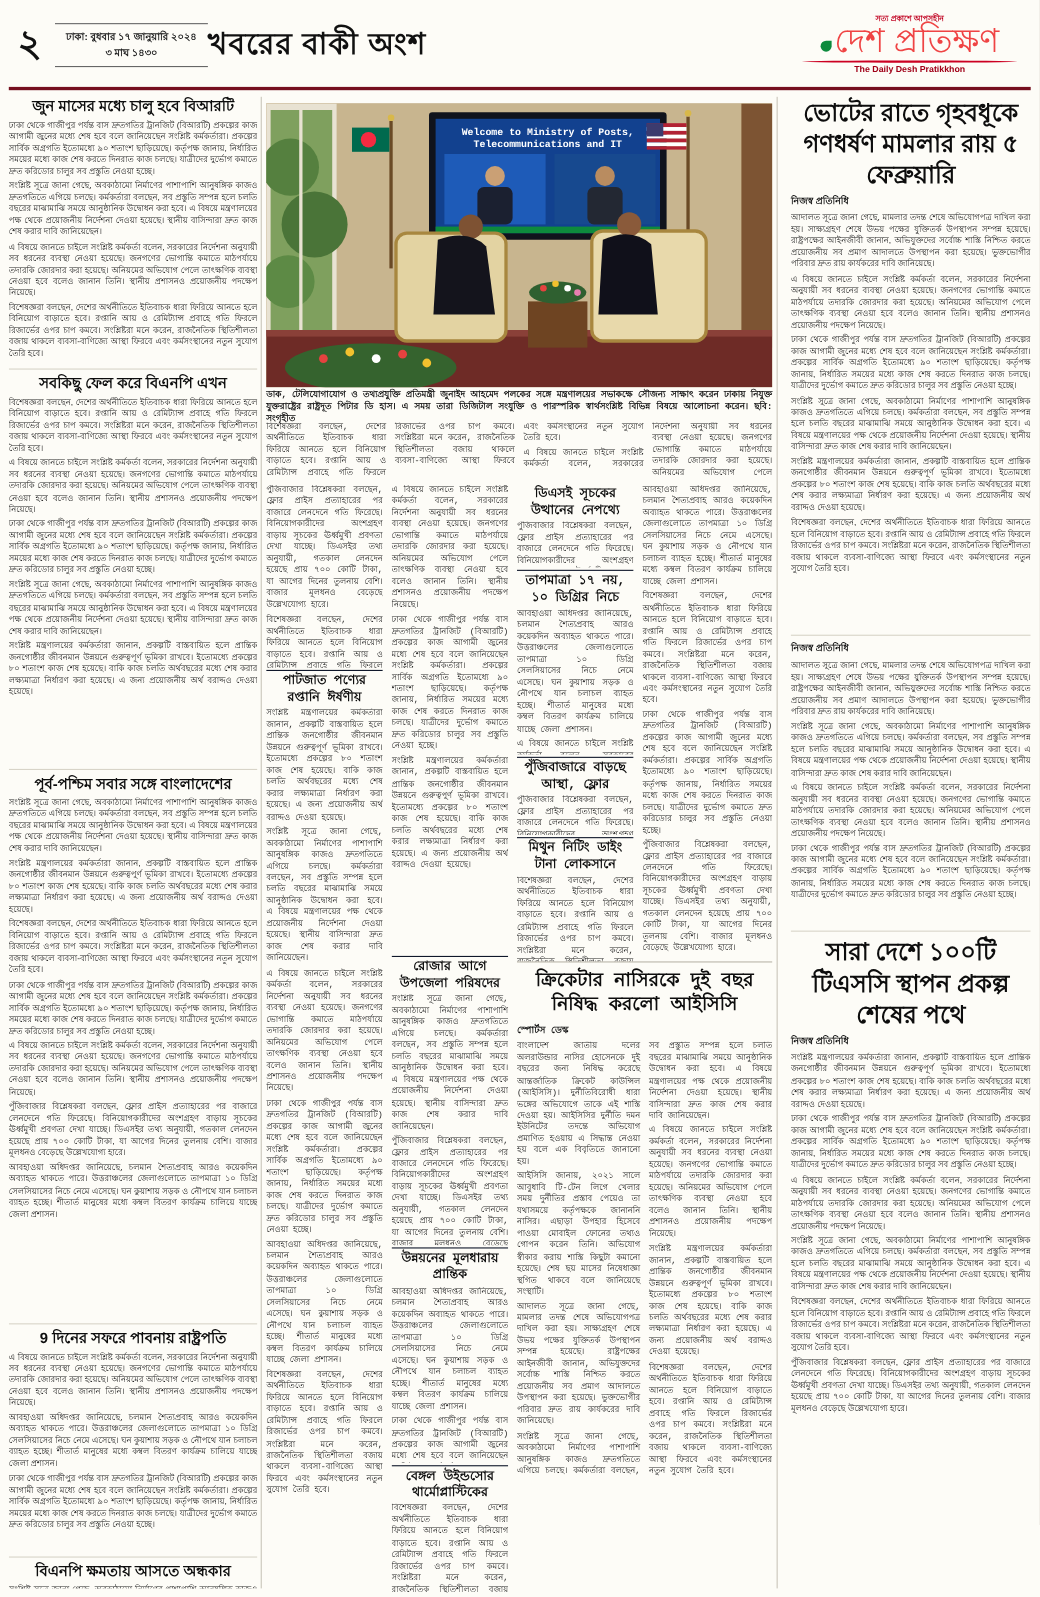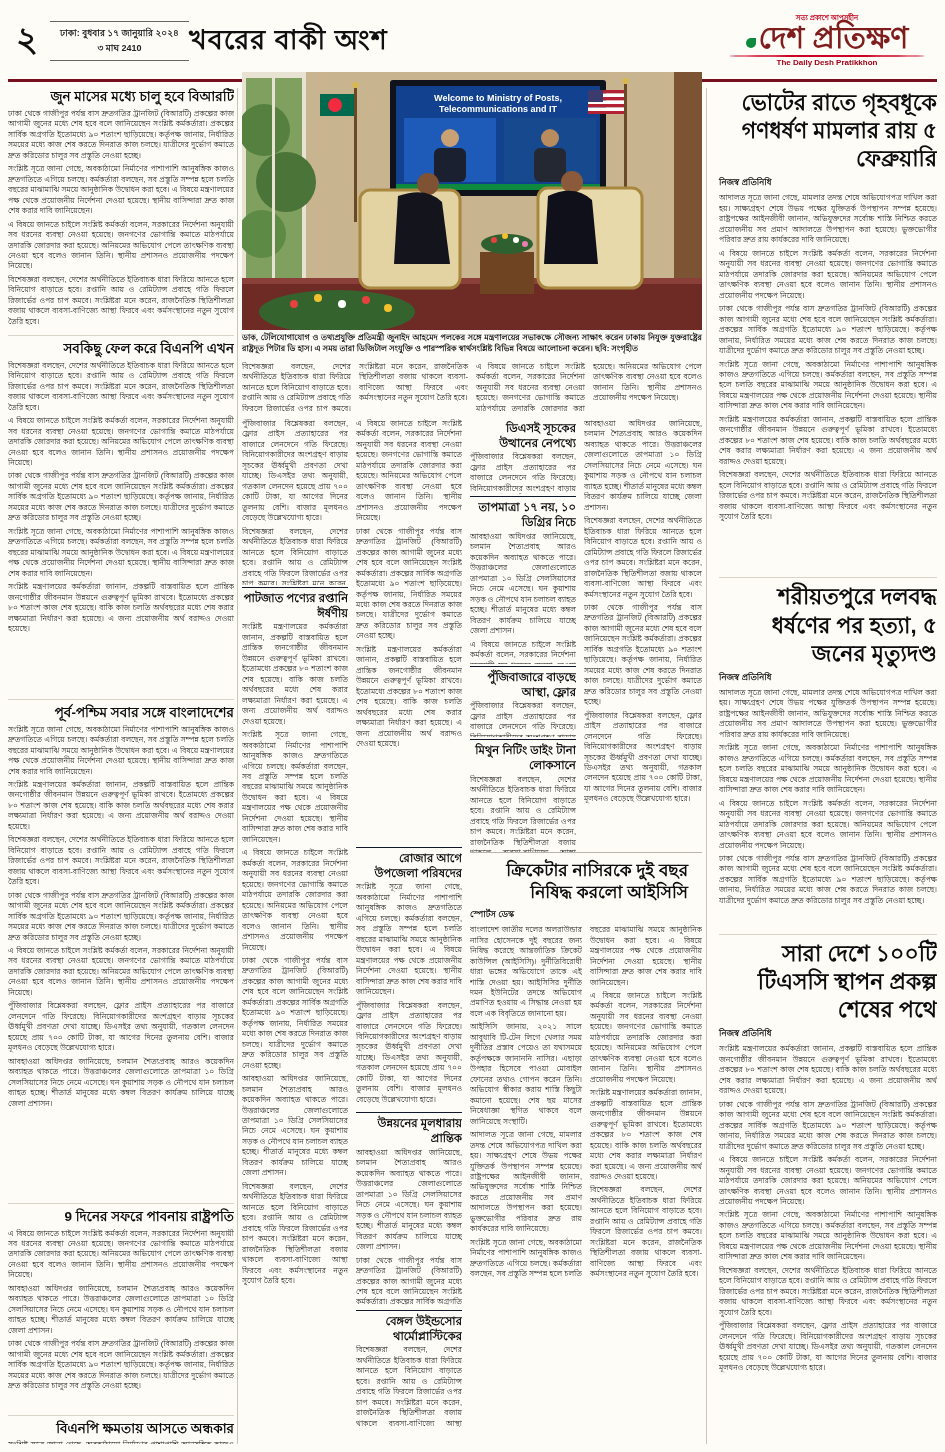--- a/index.html
+++ b/index.html
@@ -7,44 +7,44 @@
   body { font-family:"Liberation Sans","DejaVu Sans",sans-serif; }
   .page { position:relative; width:945px; height:1452px; background:#fdfcf7; margin:0 auto; overflow:hidden; color:#1b1b1b; }
 
   
   .hdr { position:absolute; left:8px; top:6px; width:929px; height:70px; display:flex; align-items:center; }
   .pagenum { font-size:34px; font-weight:bold; padding:0 12px 0 8px; color:#111; }
   .datebox { border-top:1px solid #666; border-bottom:1px solid #666; padding:4px 10px; font-size:9px; font-weight:bold; line-height:1.7; text-align:center; color:#222; }
   .section-title { flex:1; font-size:27px; font-weight:bold; letter-spacing:1px; color:#101010; }
   .logo { width:220px; text-align:center; line-height:1.1; }
   .logo-top { font-size:7px; color:#c00020; font-weight:bold; }
-  .logo-name { font-size:30px; font-weight:bold; color:#7f1d1d; position:relative; }
+  .logo-name { font-size:30px; font-weight:normal; color:#ef4444; position:relative; }
   .logo-name .leaf { display:inline-block; width:10px; height:10px; background:#0d8a3d; border-radius:50% 0 50% 50%; margin-right:3px; }
   .logo-underline { height:2px; background:#cc0022; border-radius:50%; margin:1px 12px 2px; }
   .logo-sub { font-size:8px; color:#a00018; font-weight:bold; }
   .rule { position:absolute; left:8px; width:929px; top:79px; height:3px; background:#76101f; }
 
   
   .col { position:absolute; top:88px; height:1356px; overflow:hidden; }
   .col-left { left:8px; width:226px; }
   .col-right { left:710px; width:227px; padding-left:9px; }
   .vsep { position:absolute; width:1px; background:#c9c5ba; }
 
   .article + .article { border-top:1px solid #d8d4c8; padding-top:4px; margin-top:8px; }
-  .headline { font-weight:bold; text-align:right; color:#0d0d0d; }
+  .headline { font-weight:bold; text-align:center; color:#0d0d0d; }
   .h-md { font-size:13.5px; line-height:1.25; margin:1px 0 3px; }
   .h-lg { font-size:22px; line-height:1.28; margin:1px 0 3px; }
   .h-sm { font-size:11.5px; line-height:1.28; margin:2px 0 2px; border-top:1px solid #0f172a; padding-top:3px; }
   .h-xl { font-size:17px; line-height:1.3; margin:2px 14px 4px; }
   .byline { font-size:8.5px; font-weight:bold; margin:1px 0 3px; color:#111; }
   .body { font-size:7.6px; line-height:1.38; text-align:justify; overflow:hidden; color:#232323; }
   .body p { margin-bottom:3px; }
 
   
-  .mid { position:absolute; left:242px; top:72px; width:460px; height:1356px; }
+  .mid { position:absolute; left:242px; top:94px; width:460px; height:1356px;font-family:Liberation Mono, monospace; }
   .photo { position:absolute; left:0; top:0; width:460px; height:258px; background:#b9a078; }
   .photo svg { display:block; width:100%; height:100%; }
   .caption { position:absolute; left:0; top:261px; width:460px; font-size:8px; font-weight:bold; line-height:1.35; text-align:justify; color:#111; }
   .fourcol { position:absolute; left:0; top:290px; width:460px; height:54px; column-count:4; column-gap:8px; overflow:hidden; }
   .fourcol p { font-size:7.6px; line-height:1.38; text-align:justify; color:#232323; margin-bottom:3px; }
   .mcol { position:absolute; top:347px; overflow:hidden; }
   .mc1 { left:0; width:106px; height:1009px; }
   .mc2 { left:114px; width:106px; height:1009px; }
   .mc3 { left:228px; width:106px; height:433px; }
   .mc4 { left:342px; width:118px; height:433px; }
@@ -53,21 +53,21 @@
 </style>
 </head>
 <body>
 
 <div class="page">
 
   <header class="hdr">
     <div class="pagenum">২</div>
     <div class="datebox">
       <div>ঢাকা: বুধবার ১৭ জানুয়ারি ২০২৪</div>
-      <div>৩ মাঘ 2410</div>
+      <div>৩ মাঘ ১৪৩০</div>
     </div>
     <div class="section-title">খবরের বাকী অংশ</div>
     <div class="logo">
       <div class="logo-top">সত্য প্রকাশে আপসহীন</div>
       <div class="logo-name"><span class="leaf"></span><span>দেশ প্রতিক্ষণ</span></div>
       <div class="logo-underline"></div>
       <div class="logo-sub">The Daily Desh Pratikkhon</div>
     </div>
   </header>
   <div class="rule"></div>
@@ -295,21 +295,20 @@
       <div class="body" style="height:376px;">
         <p>আদালত সূত্রে জানা গেছে, মামলার তদন্ত শেষে অভিযোগপত্র দাখিল করা হয়। সাক্ষ্যগ্রহণ শেষে উভয় পক্ষের যুক্তিতর্ক উপস্থাপন সম্পন্ন হয়েছে। রাষ্ট্রপক্ষের আইনজীবী জানান, অভিযুক্তদের সর্বোচ্চ শাস্তি নিশ্চিত করতে প্রয়োজনীয় সব প্রমাণ আদালতে উপস্থাপন করা হয়েছে। ভুক্তভোগীর পরিবার দ্রুত রায় কার্যকরের দাবি জানিয়েছে।</p>
         <p>এ বিষয়ে জানতে চাইলে সংশ্লিষ্ট কর্মকর্তা বলেন, সরকারের নির্দেশনা অনুযায়ী সব ধরনের ব্যবস্থা নেওয়া হয়েছে। জনগণের ভোগান্তি কমাতে মাঠপর্যায়ে তদারকি জোরদার করা হয়েছে। অনিয়মের অভিযোগ পেলে তাৎক্ষণিক ব্যবস্থা নেওয়া হবে বলেও জানান তিনি। স্থানীয় প্রশাসনও প্রয়োজনীয় পদক্ষেপ নিয়েছে।</p>
         <p>ঢাকা থেকে গাজীপুর পর্যন্ত বাস দ্রুতগতির ট্রানজিট (বিআরটি) প্রকল্পের কাজ আগামী জুনের মধ্যে শেষ হবে বলে জানিয়েছেন সংশ্লিষ্ট কর্মকর্তারা। প্রকল্পের সার্বিক অগ্রগতি ইতোমধ্যে ৯০ শতাংশ ছাড়িয়েছে। কর্তৃপক্ষ জানায়, নির্ধারিত সময়ের মধ্যে কাজ শেষ করতে দিনরাত কাজ চলছে। যাত্রীদের দুর্ভোগ কমাতে দ্রুত করিডোর চালুর সব প্রস্তুতি নেওয়া হচ্ছে।</p>
         <p>সংশ্লিষ্ট সূত্রে জানা গেছে, অবকাঠামো নির্মাণের পাশাপাশি আনুষঙ্গিক কাজও দ্রুতগতিতে এগিয়ে চলছে। কর্মকর্তারা বলছেন, সব প্রস্তুতি সম্পন্ন হলে চলতি বছরের মাঝামাঝি সময়ে আনুষ্ঠানিক উদ্বোধন করা হবে। এ বিষয়ে মন্ত্রণালয়ের পক্ষ থেকে প্রয়োজনীয় নির্দেশনা দেওয়া হয়েছে। স্থানীয় বাসিন্দারা দ্রুত কাজ শেষ করার দাবি জানিয়েছেন।</p>
         <p>সংশ্লিষ্ট মন্ত্রণালয়ের কর্মকর্তারা জানান, প্রকল্পটি বাস্তবায়িত হলে প্রান্তিক জনগোষ্ঠীর জীবনমান উন্নয়নে গুরুত্বপূর্ণ ভূমিকা রাখবে। ইতোমধ্যে প্রকল্পের ৮০ শতাংশ কাজ শেষ হয়েছে। বাকি কাজ চলতি অর্থবছরের মধ্যে শেষ করার লক্ষ্যমাত্রা নির্ধারণ করা হয়েছে। এ জন্য প্রয়োজনীয় অর্থ বরাদ্দও দেওয়া হয়েছে।</p>
         <p>বিশেষজ্ঞরা বলছেন, দেশের অর্থনীতিতে ইতিবাচক ধারা ফিরিয়ে আনতে হলে বিনিয়োগ বাড়াতে হবে। রপ্তানি আয় ও রেমিট্যান্স প্রবাহে গতি ফিরলে রিজার্ভের ওপর চাপ কমবে। সংশ্লিষ্টরা মনে করেন, রাজনৈতিক স্থিতিশীলতা বজায় থাকলে ব্যবসা-বাণিজ্যে আস্থা ফিরবে এবং কর্মসংস্থানের নতুন সুযোগ তৈরি হবে।</p>
       </div>
     </article>
     <article class="article">
-      <h2 class="headline h-lg">শরীয়তপুরে দলবদ্ধ ধর্ষণের পর হত্যা, ৫ জনের মৃত্যুদণ্ড</h2>
       <div class="byline">নিজস্ব প্রতিনিধি</div>
       <div class="body" style="height:238px;">
         <p>আদালত সূত্রে জানা গেছে, মামলার তদন্ত শেষে অভিযোগপত্র দাখিল করা হয়। সাক্ষ্যগ্রহণ শেষে উভয় পক্ষের যুক্তিতর্ক উপস্থাপন সম্পন্ন হয়েছে। রাষ্ট্রপক্ষের আইনজীবী জানান, অভিযুক্তদের সর্বোচ্চ শাস্তি নিশ্চিত করতে প্রয়োজনীয় সব প্রমাণ আদালতে উপস্থাপন করা হয়েছে। ভুক্তভোগীর পরিবার দ্রুত রায় কার্যকরের দাবি জানিয়েছে।</p>
         <p>সংশ্লিষ্ট সূত্রে জানা গেছে, অবকাঠামো নির্মাণের পাশাপাশি আনুষঙ্গিক কাজও দ্রুতগতিতে এগিয়ে চলছে। কর্মকর্তারা বলছেন, সব প্রস্তুতি সম্পন্ন হলে চলতি বছরের মাঝামাঝি সময়ে আনুষ্ঠানিক উদ্বোধন করা হবে। এ বিষয়ে মন্ত্রণালয়ের পক্ষ থেকে প্রয়োজনীয় নির্দেশনা দেওয়া হয়েছে। স্থানীয় বাসিন্দারা দ্রুত কাজ শেষ করার দাবি জানিয়েছেন।</p>
         <p>এ বিষয়ে জানতে চাইলে সংশ্লিষ্ট কর্মকর্তা বলেন, সরকারের নির্দেশনা অনুযায়ী সব ধরনের ব্যবস্থা নেওয়া হয়েছে। জনগণের ভোগান্তি কমাতে মাঠপর্যায়ে তদারকি জোরদার করা হয়েছে। অনিয়মের অভিযোগ পেলে তাৎক্ষণিক ব্যবস্থা নেওয়া হবে বলেও জানান তিনি। স্থানীয় প্রশাসনও প্রয়োজনীয় পদক্ষেপ নিয়েছে।</p>
         <p>ঢাকা থেকে গাজীপুর পর্যন্ত বাস দ্রুতগতির ট্রানজিট (বিআরটি) প্রকল্পের কাজ আগামী জুনের মধ্যে শেষ হবে বলে জানিয়েছেন সংশ্লিষ্ট কর্মকর্তারা। প্রকল্পের সার্বিক অগ্রগতি ইতোমধ্যে ৯০ শতাংশ ছাড়িয়েছে। কর্তৃপক্ষ জানায়, নির্ধারিত সময়ের মধ্যে কাজ শেষ করতে দিনরাত কাজ চলছে। যাত্রীদের দুর্ভোগ কমাতে দ্রুত করিডোর চালুর সব প্রস্তুতি নেওয়া হচ্ছে।</p>
       </div>
     </article>
     <article class="article">
       <h2 class="headline h-lg">সারা দেশে ১০০টি টিএসসি স্থাপন প্রকল্প শেষের পথে</h2>

